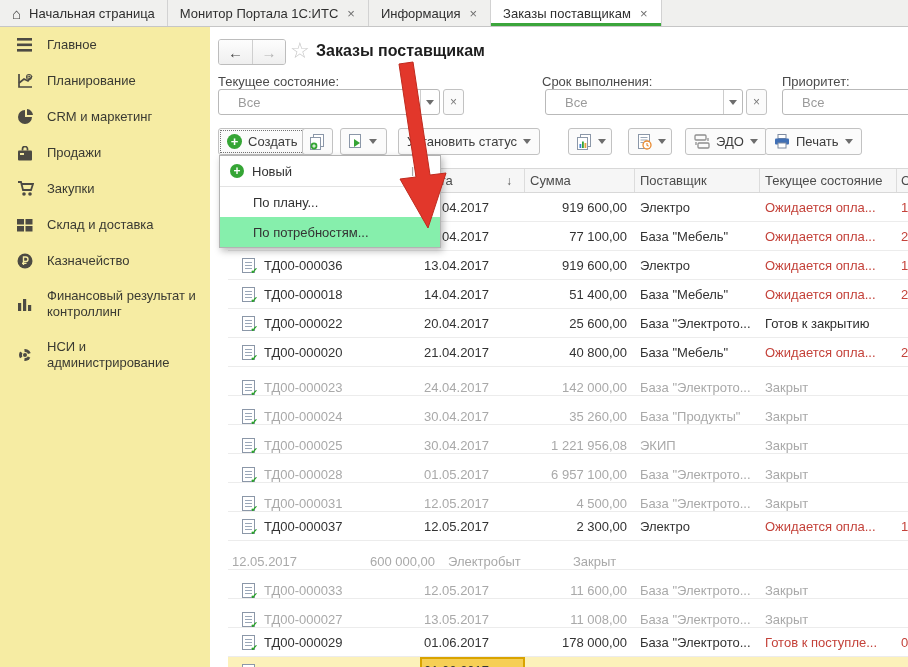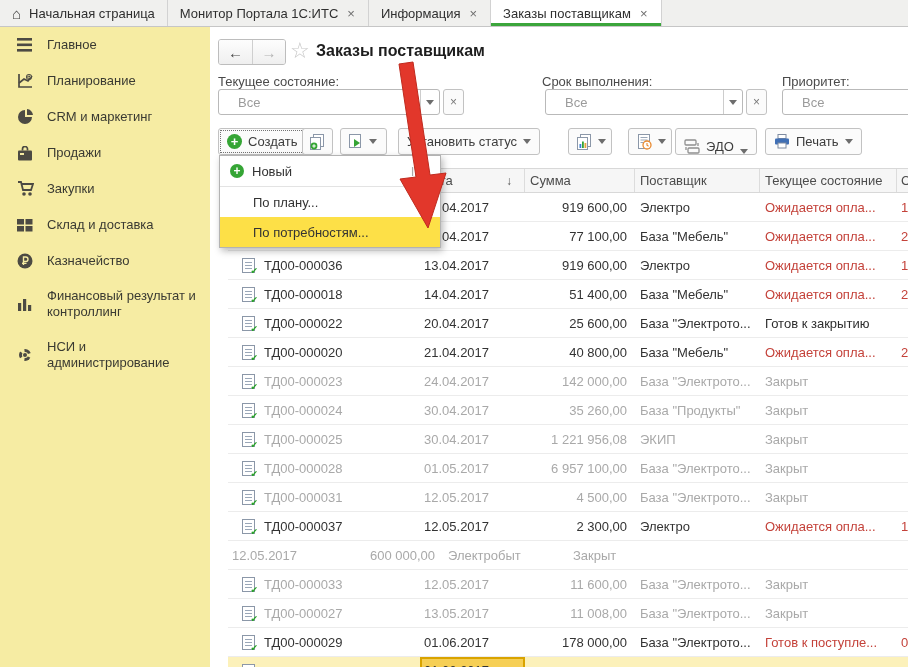--- a/index.html
+++ b/index.html
@@ -58,35 +58,35 @@
   .c-sum { width:110px; flex:0 0 110px; text-align:right; padding-right:8px; overflow:hidden; }
   .c-sup { width:125px; flex:0 0 125px; padding-left:5px; overflow:hidden; white-space:nowrap; }
   .c-state { width:137px; flex:0 0 137px; padding-left:5px; overflow:hidden; white-space:nowrap; }
   .c-due { width:40px; flex:0 0 40px; padding-left:4px; overflow:hidden; }
   .sortarrow { margin-left:auto; padding-right:12px; color:#555; font-size:12px; }
   .docicon { width:13px; height:15px; border:1px solid #8b97a8; background:#fff; position:relative; margin-right:9px; flex:0 0 13px; }
   .docicon::before { content:""; position:absolute; left:2px; top:3px; width:7px; height:1px; background:#9aa7b8;
     box-shadow:0 3px 0 #9aa7b8, 0 6px 0 #9aa7b8; }
   .docicon::after { content:"\2714"; position:absolute; right:-4px; bottom:-4px; font-size:9px; color:#25a125; font-weight:bold; }
   .r-red .c-state, .r-red .c-due { color:#c4423a; }
-  .r-gray, .r-gray .c-state { color:#a9a9a9; }
+  .r-gray, .r-gray .c-state { color:#a9a9a9;align-items:flex-end; }
   .r-dark .c-state { color:#2e2e2e; }
   .trow .c-date, .trow .c-sum { color:inherit; }
   .r-sel { background:#fcf1ba; border-bottom:none; }
   .r-sel .c-state { color:#c4423a; }
   .r-sel .cell-active { background:#f6cf55; box-shadow: inset 0 0 0 2px #d9a300; height:29px; display:flex; align-items:flex-start; padding-top:6px; }
   
   .menu { position:absolute; left:9px; top:128px; width:222px; background:#fff; border:1px solid #b3b3b3;
     box-shadow:2px 3px 7px rgba(0,0,0,.28); z-index:30; }
   .mi { height:30px; display:flex; align-items:center; padding:0 12px 0 10px; color:#333; }
   .mi .mlabel { margin-left:8px; }
   .mi .noicon { width:15px; }
   .mi .shortcut { margin-left:auto; color:#ababab; }
   .msep { height:1px; background:#e3e3e3; }
-  .mi.hl { background:#fde047; }
+  .mi.hl { background:#86efac; }
   
   .ann { position:absolute; left:0; top:0; width:698px; height:640px; z-index:50; pointer-events:none; }
 </style>
 </head>
 <body>
 
 <div class="tabbar">
   <div class="tab">
     <span class="ticon">⌂</span>
     <span>Начальная страница</span>
@@ -291,21 +291,21 @@
     <span class="tb-ico">
       <svg width="15" height="16" viewBox="0 0 15 16">
           <rect x="1.5" y="0.5" width="11" height="14" fill="#fff" stroke="#8b97a8"></rect>
           <path d="M3.5 3.5h7M3.5 6h7M3.5 8.5h4" stroke="#9aa7b8"></path>
           <circle cx="10" cy="11" r="4" fill="#fff" stroke="#e8892f" stroke-width="1.3"></circle>
           <path d="M10 9v2.2l1.6 1" stroke="#e8892f" stroke-width="1.1" fill="none"></path>
         </svg>
     </span>
     <span class="caret"></span>
   </div>
-  <div class="toolbar-btn" style="left:465px;align-items:flex-end;">
+  <div class="toolbar-btn" style="left:475px;">
     <span class="tb-ico">
       <svg width="16" height="15" viewBox="0 0 16 15">
           <g stroke="#8f8f8f" stroke-width="1.3" fill="none">
             <rect x="1" y="1" width="11" height="5" rx="1"></rect>
             <rect x="4" y="9" width="11" height="5" rx="1"></rect>
             <path d="M14 4v3M2 11V8"></path>
           </g>
         </svg>
     </span>
     <span>ЭДО</span>

